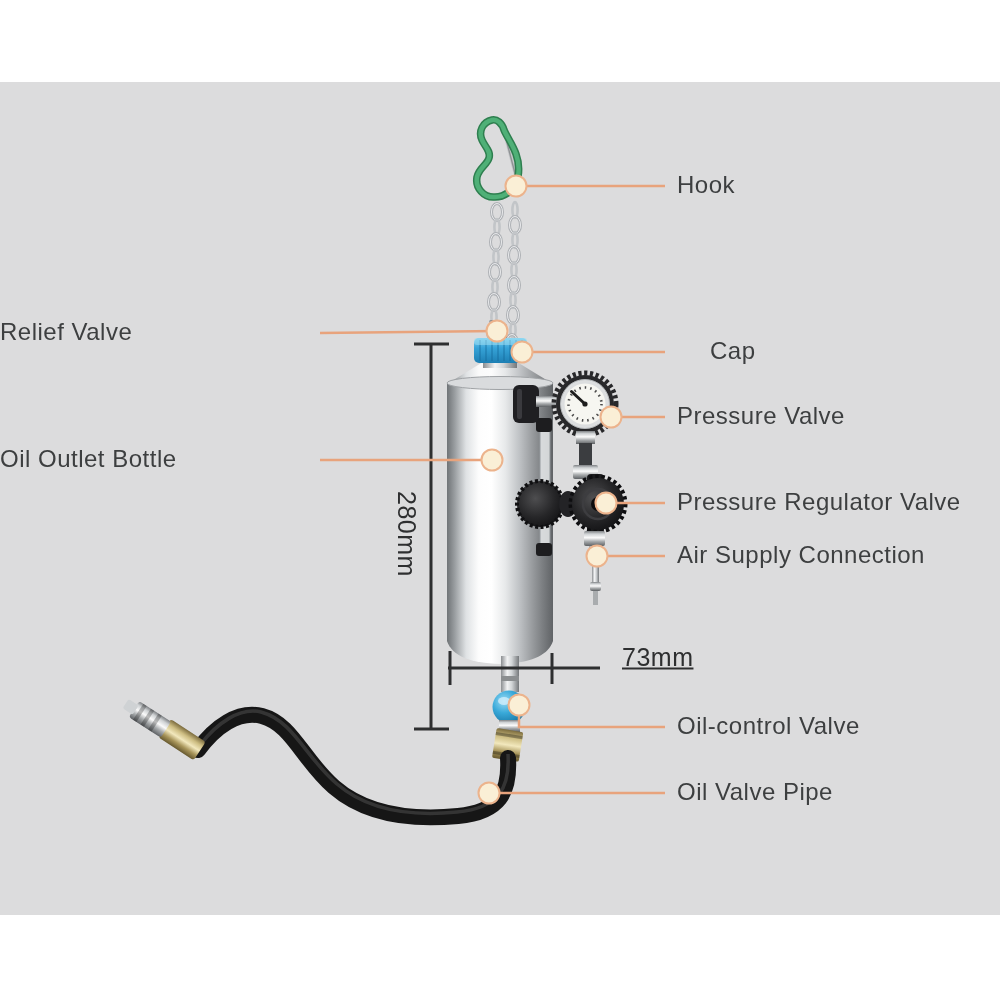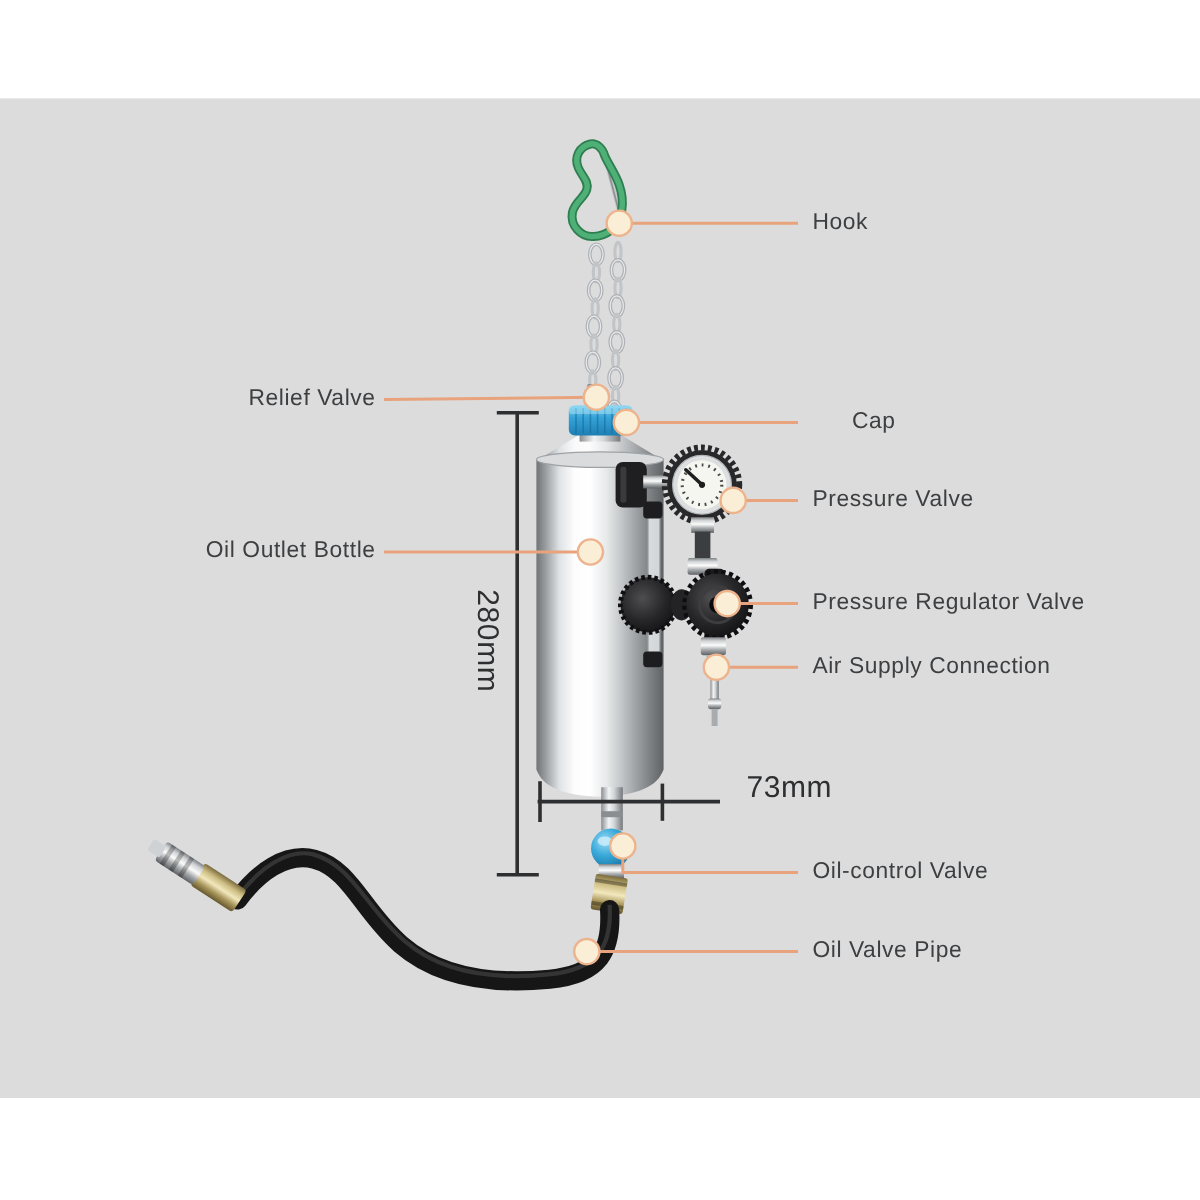--- a/index.html
+++ b/index.html
@@ -9,26 +9,26 @@
     --leader:#e8a37c;
     --dot_fill:#faefd6;
     --dot_ring:#ecb38c;
     --dim_color:#2e2f30;
   }
   html,body{margin:0;padding:0;}
   body{width:1000px;height:1000px;background:var(--bg_page);font-family:"Liberation Sans",sans-serif;}
   .scene{position:relative;width:1000px;height:1000px;overflow:hidden;}
   .photo-band{position:absolute;left:0;top:82px;width:1000px;height:833px;background:var(--bg_photo);}
   svg.art{position:absolute;left:0;top:0;}
-  .lbl{position:absolute;color:var(--label_color);font-size:19px;letter-spacing:0.5px;white-space:nowrap;transform:translateY(-52%);}
+  .lbl{position:absolute;color:var(--label_color);font-size:24px;letter-spacing:0.5px;white-space:nowrap;transform:translateY(-52%);}
   .lbl.right{text-align:left;}
-  .lbl.left{left:0;width:313px;text-align:right;}
+  .lbl.left{left:0;width:313px;text-align:left;}
   .dim{position:absolute;color:var(--dim_color);font-size:25px;letter-spacing:0.5px;white-space:nowrap;}
   .dim.vert{transform:translate(-50%,-50%) rotate(90deg);}
-  .dim.horz{transform:translateY(-50%);}
+  .dim.horz{transform:translateY(-50%);text-decoration:underline;}
 </style>
 </head>
 <body>
 
 <div class="scene">
   <div class="photo-band"></div>
 
   <svg class="art" width="1000" height="1000" viewBox="0 0 1000 1000">
     <defs>
       <linearGradient id="chromeH" x1="0" y1="0" x2="1" y2="0">

